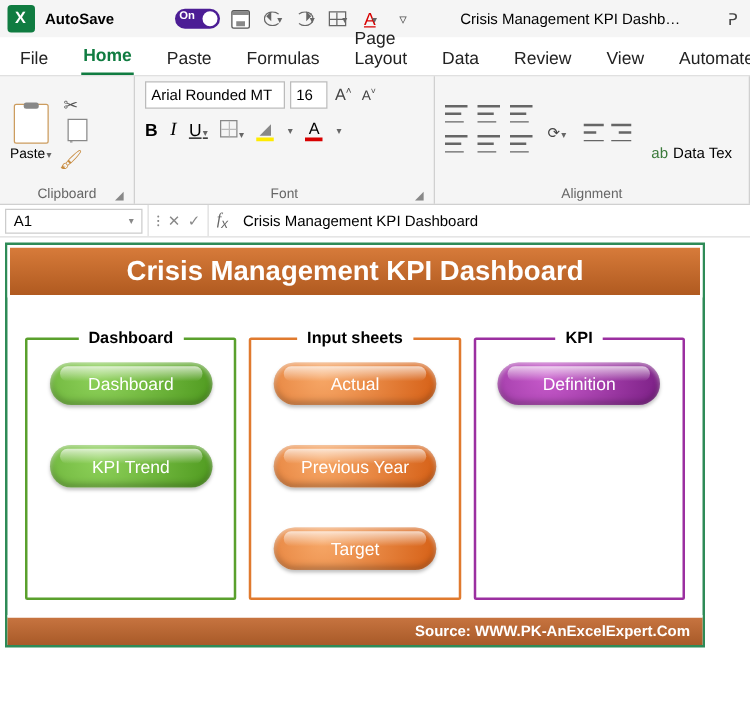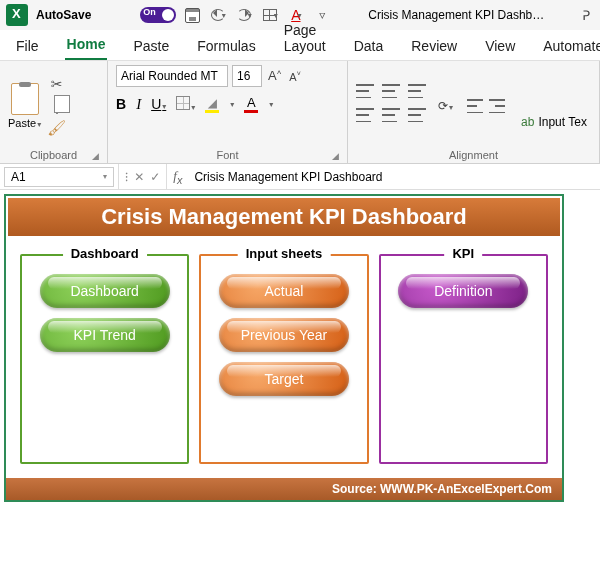--- a/index.html
+++ b/index.html
@@ -88,21 +88,21 @@
   .name-box .dd{font-size:8px;color:#888;}
   .fx-ctrl { display:flex; gap:6px; padding:0 6px; color:#888; font-size:12px; align-items:center; border-left:1px solid #ddd; border-right:1px solid #ddd; height:100%;}
   .fx-label { font-style:italic; font-family:serif; color:#666; padding:0 6px; }
   .fx-input { flex:1; font-size:12px; padding:0 6px; }
 
   
   .sheet { position: relative; background:#fff; }
   .dash-wrap { width: 560px; border: 2px solid #2e8b57; background:#fff; margin:4px 0 0 4px; }
   .dash-title { height: 42px; background: linear-gradient(#d77b3a,#b05a20); color:#fff; font-family: "Arial Rounded MT Bold","Arial Black",Arial; font-size: 22px; font-weight:bold; display:flex; align-items:center; justify-content:center; border:2px solid #fff; }
   .dash-body { display:flex; gap:10px; padding:16px 14px 12px; }
-  .panel { flex:1; position:relative; padding:18px 8px 10px; border:2px solid; border-radius:2px; display:flex; flex-direction:column; align-items:center; gap:10px; min-height:210px;}
+  .panel { flex:1; position:relative; padding:18px 8px 10px; border:2px solid; border-radius:2px; display:flex; flex-direction:column; align-items:center; gap:32px; min-height:210px;margin-top:16px;}
   .panel legend { position:absolute; top:-10px; left:50%; transform:translateX(-50%); background:#fff; padding:0 8px; font-size:13px; font-weight:bold; white-space:nowrap;}
   .p-green { border-color:#5aa02c; } .p-green legend{color:#000;}
   .p-orange { border-color:#e07a2e; }
   .p-purple { border-color:#9b2fa0; }
   .pill { width:130px; height:34px; border-radius:17px; color:#fff; font-size:14px; display:flex; align-items:center; justify-content:center; font-weight:500; position:relative; box-shadow: inset 0 2px 4px rgba(255,255,255,.5), inset 0 -3px 5px rgba(0,0,0,.25), 0 2px 3px rgba(0,0,0,.25);}
   .pill::before { content:""; position:absolute; top:3px; left:8px; right:8px; height:12px; border-radius:10px; background:linear-gradient(rgba(255,255,255,.7),rgba(255,255,255,0));}
   .pill-green { background: radial-gradient(circle at 30% 30%, #8ed15a, #4f9a1f); }
   .pill-orange { background: radial-gradient(circle at 30% 30%, #f7a868, #d55f15); }
   .pill-purple { background: radial-gradient(circle at 30% 30%, #c75acb, #7b1f85); }
   .dash-footer { height:24px; background: linear-gradient(#c77440,#a85a28); color:#fff; font-size:12px; font-weight:bold; display:flex; align-items:center; justify-content:flex-end; padding:0 10px; border-top:2px solid #fff;text-align:center;}
@@ -258,21 +258,21 @@
           </div>
         <div class="indent-ico">
             <span></span>
             <span style="width:60%;margin-left:auto"></span>
             <span></span>
           </div>
       </div>
       <div class="wrap-merge">
         <div class="wrap-btn">
             <span class="wrap-ico">ab</span>
-            <span>Input Tex</span>
+            <span>Data Tex</span>
           </div>
       </div>
     </div>
     <div class="group-label"><span>Alignment</span></div>
   </div>
 </div>
 
 <div class="name-fx">
   <div class="name-box">
       <span>A1</span>

